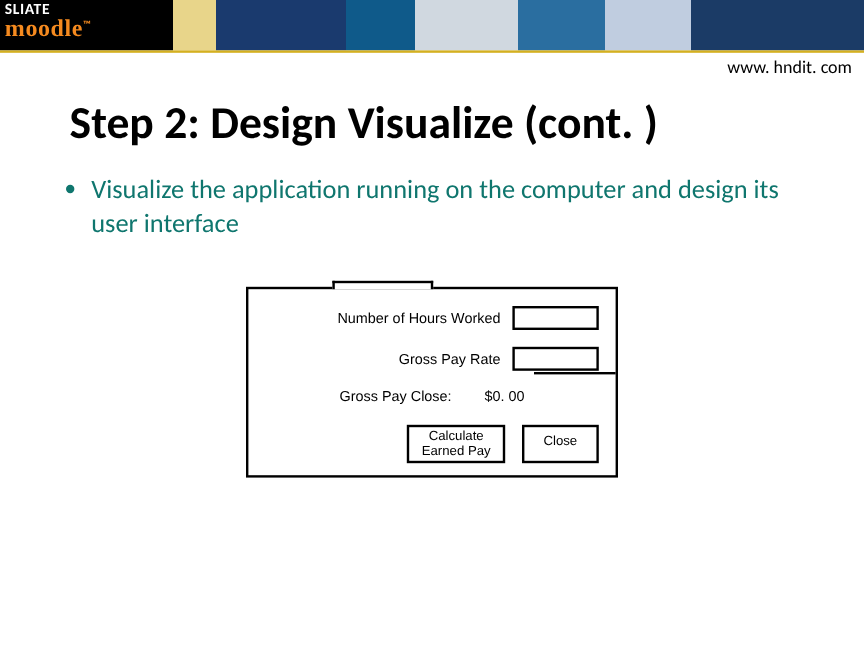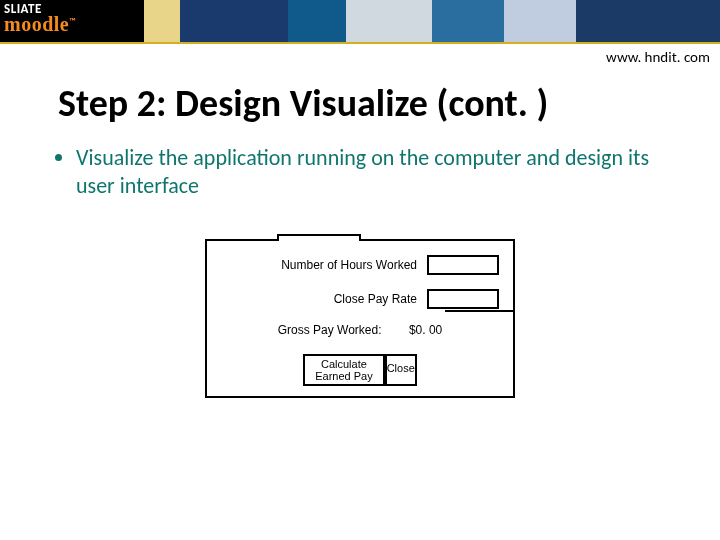--- a/index.html
+++ b/index.html
@@ -119,31 +119,32 @@
     text-align: center;
     font-size: 12px;
     margin: 6px 0 12px 0;
   }
   .mock-center .val {
     display: inline-block;
     margin-left: 24px;
   }
   .mock-btns {
     display: flex;
-    justify-content: center;
+    justify-content: flex-end;
+    gap: 14px;
     margin-top: 17px;
   }
   .mock-btn {
     border: 2px solid #000;
     font-size: 11px;
     text-align: center;
     padding: 2px 10px;
     line-height: 1.1;
   }
-  .mock-btn.small { padding: 6px 0; }
+  .mock-btn.small { padding: 6px 16px; }
 </style>
 </head>
 <body>
 
 <div class="banner">
   <div class="brand">
     <span class="sliate">SLIATE</span>
     <span class="moodle">moodle</span><span class="tm">™</span>
   </div>
 </div>
@@ -158,25 +159,25 @@
   </ul>
 </div>
 
 <div class="mock-wrap">
   <div class="mock">
     <div class="mock-row">
       <span class="lbl">Number of Hours Worked</span>
       <span class="box"></span>
     </div>
     <div class="mock-row mock-line">
-      <span class="lbl">Close Pay Rate</span>
+      <span class="lbl">Gross Pay Rate</span>
       <span class="box"></span>
     </div>
     <div class="mock-center">
-      <span>Gross Pay Worked:</span>
+      <span>Gross Pay Close:</span>
       <span class="val">$0. 00</span>
     </div>
     <div class="mock-btns">
       <div class="mock-btn">
         <span>Calculate</span><br>
         <span>Earned Pay</span>
       </div>
       <div class="mock-btn small">
         <span>Close</span>
       </div>

